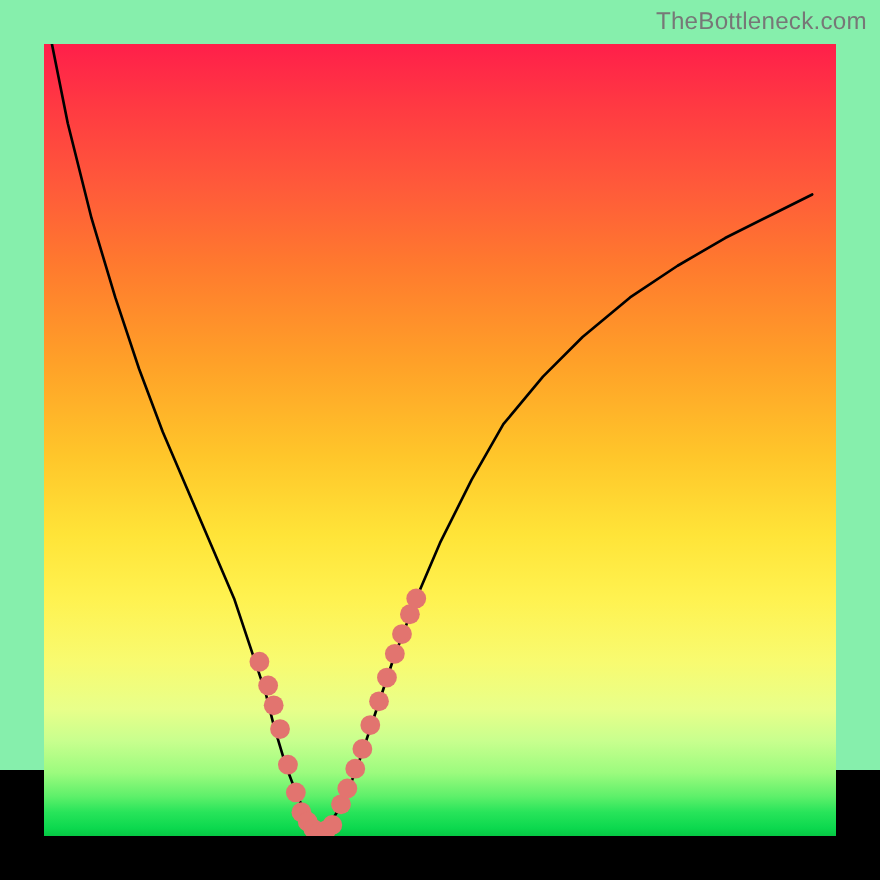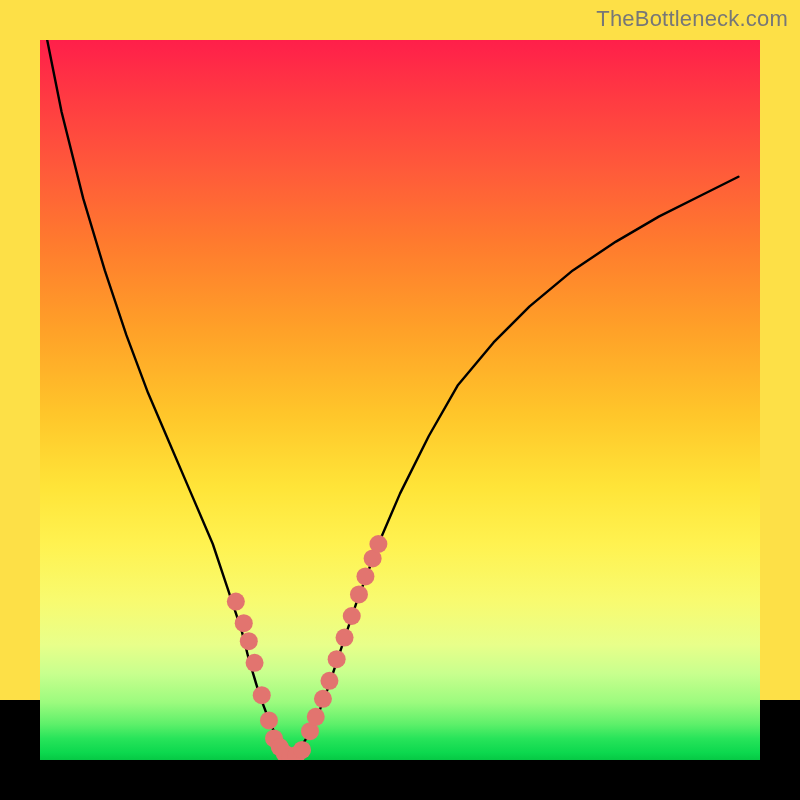--- a/index.html
+++ b/index.html
@@ -8,21 +8,21 @@
     width: 800px;
     height: 800px;
     overflow: hidden;
     background: #000;
     font-family: Arial, Helvetica, sans-serif;
   }
   .frame {
     position: relative;
     width: 800px;
     height: 700px;
-    background: #fde047;
+    background: #86efac;
     text-align: right;
   }
   .plot {
     position: absolute;
     left: 40px;
     top: 40px;
     width: 720px;
     height: 720px;
     
     background: linear-gradient(

